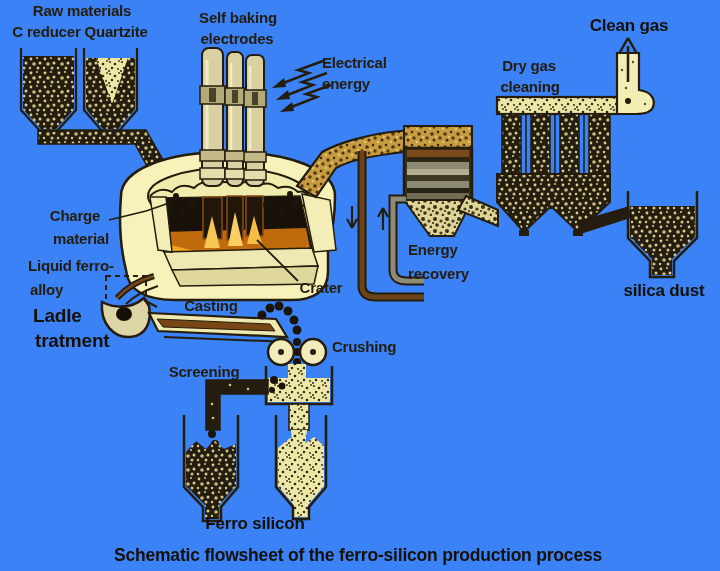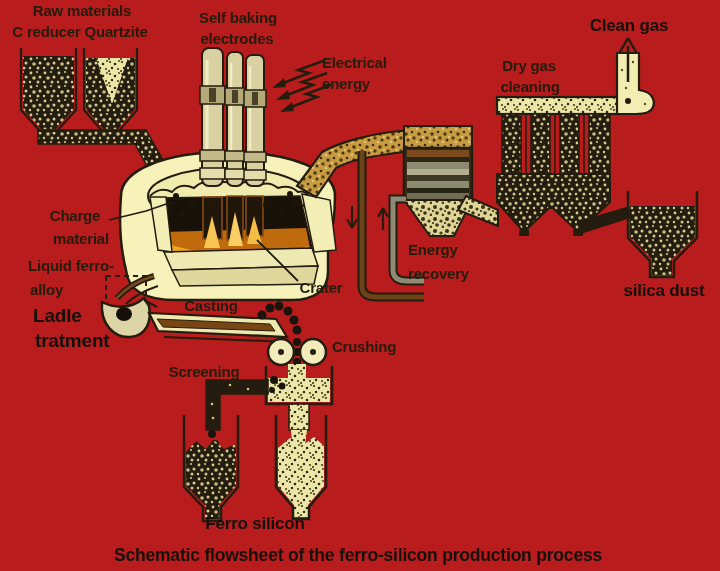--- a/index.html
+++ b/index.html
@@ -1,18 +1,18 @@
 <!DOCTYPE html>
 <html><head>
 <meta charset="utf-8">
 <style>
   html,body{margin:0;padding:0;}
   #stage{
     position:relative;width:720px;height:571px;overflow:hidden;
-    background:#b91c1c;
+    background:#3b82f6;
     font-family:"Liberation Sans", sans-serif;
   }
   svg text{
     font-family:"Liberation Sans", sans-serif;
     font-weight:700;
     fill:#241c0c;
     letter-spacing:-0.2px;
   }
   text.lab{font-size:15px;}
   text.big{font-size:19px;fill:#15100a;}

